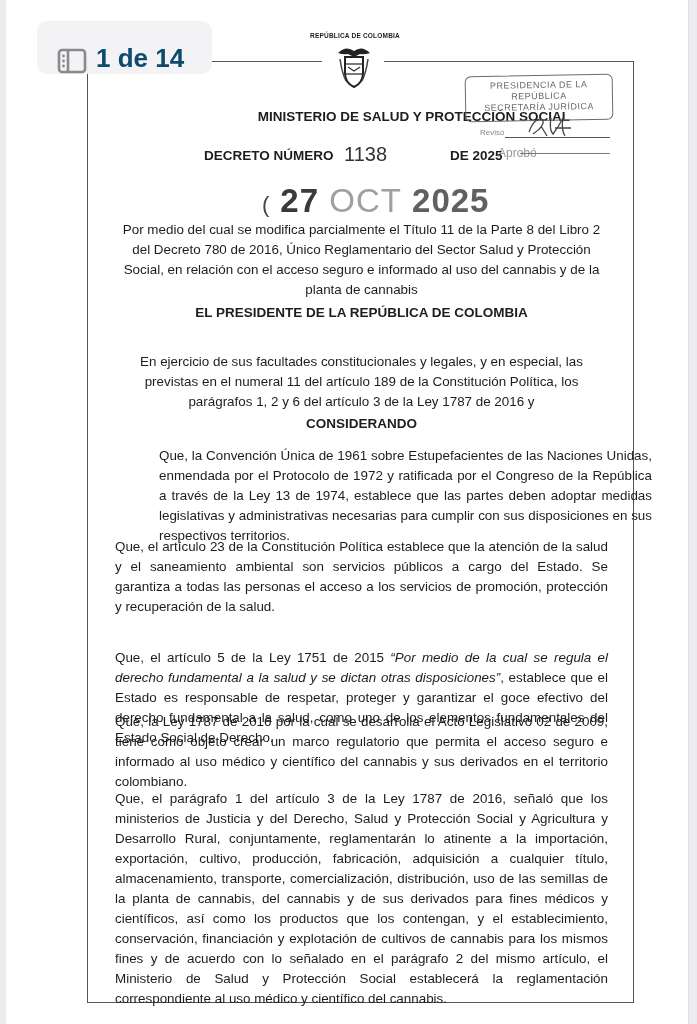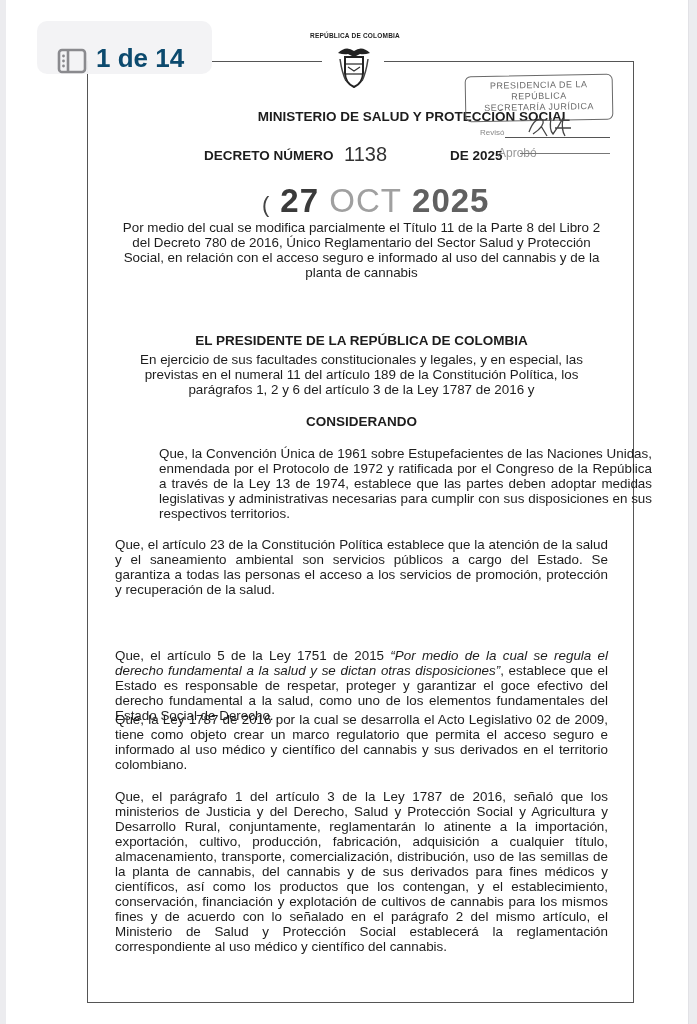--- a/index.html
+++ b/index.html
@@ -39,21 +39,21 @@
     .aprobo-line { position: absolute; left: 520px; top: 153px; width: 90px; border-top: 1.5px solid #777; }
     .signature { position: absolute; left: 525px; top: 112px; width: 50px; height: 28px; }
     .decree-line { position: absolute; left: 204px; top: 148px; font-size: 13.5px; font-weight: bold; }
     .decree-num { position: absolute; left: 344px; top: 143px; font-family: Liberation Sans, sans-serif; font-size: 20px; color: #333; }
     .decree-year { position: absolute; left: 450px; top: 148px; font-size: 13.5px; font-weight: bold; }
     .date-stamp { position: absolute; left: 262px; top: 174px; font-size: 33px; font-weight: bold; letter-spacing: 1px; font-family: "Liberation Sans", sans-serif; margin-top: 8px; }
     .date-stamp .paren { font-size: 22px; color: #444; margin-right: 10px; font-weight: normal; }
     .date-stamp .d { color: #3a3a3a; }
     .date-stamp .m { color: #a0a0a0; font-weight: normal; }
     .date-stamp .y { color: #606060; }
-    .text { position: absolute; left: 115px; width: 493px; font-size: 13.4px; line-height: 15px; }
+    .text { position: absolute; left: 115px; width: 493px; font-size: 13.4px; line-height: 20px; }
     .center { text-align: center; }
     .justify { text-align: justify; text-align-last: left; }
     .bold-head { font-weight: bold; font-size: 13.5px; text-align: center; }
     .ital { font-style: italic; }
   </style>
 </head>
 <body>
 
 <div class="edge-left"></div>
 <div class="edge-right"></div>
@@ -102,21 +102,21 @@
 <div class="decree-year">DE 2025</div>
 
 <div class="date-stamp">
   <span class="paren">(</span><span class="d">27</span>
   <span class="m">OCT</span>
   <span class="y">2025</span>
 </div>
 
 <div class="text center" style="top:220px;">Por medio del cual se modifica parcialmente el Título 11 de la Parte 8 del Libro 2 del Decreto 780 de 2016, Único Reglamentario del Sector Salud y Protección Social, en relación con el acceso seguro e informado al uso del cannabis y de la planta de cannabis</div>
 
-<div class="text bold-head" style="top:303px;margin-top:30px;">EL PRESIDENTE DE LA REPÚBLICA DE COLOMBIA</div>
+<div class="text bold-head" style="top:303px;">EL PRESIDENTE DE LA REPÚBLICA DE COLOMBIA</div>
 
 <div class="text center" style="top:352px;">En ejercicio de sus facultades constitucionales y legales, y en especial, las previstas en el numeral 11 del artículo 189 de la Constitución Política, los parágrafos 1, 2 y 6 del artículo 3 de la Ley 1787 de 2016 y</div>
 
 <div class="text bold-head" style="top:414px;">CONSIDERANDO</div>
 
 <div class="text justify" style="top:446px;margin-left:44px;">Que, la Convención Única de 1961 sobre Estupefacientes de las Naciones Unidas, enmendada por el Protocolo de 1972 y ratificada por el Congreso de la República a través de la Ley 13 de 1974, establece que las partes deben adoptar medidas legislativas y administrativas necesarias para cumplir con sus disposiciones en sus respectivos territorios.</div>
 
 <div class="text justify" style="top:537px;">Que, el artículo 23 de la Constitución Política establece que la atención de la salud y el saneamiento ambiental son servicios públicos a cargo del Estado. Se garantiza a todas las personas el acceso a los servicios de promoción, protección y recuperación de la salud.</div>
 
 <div class="text justify" style="top:648px;">

